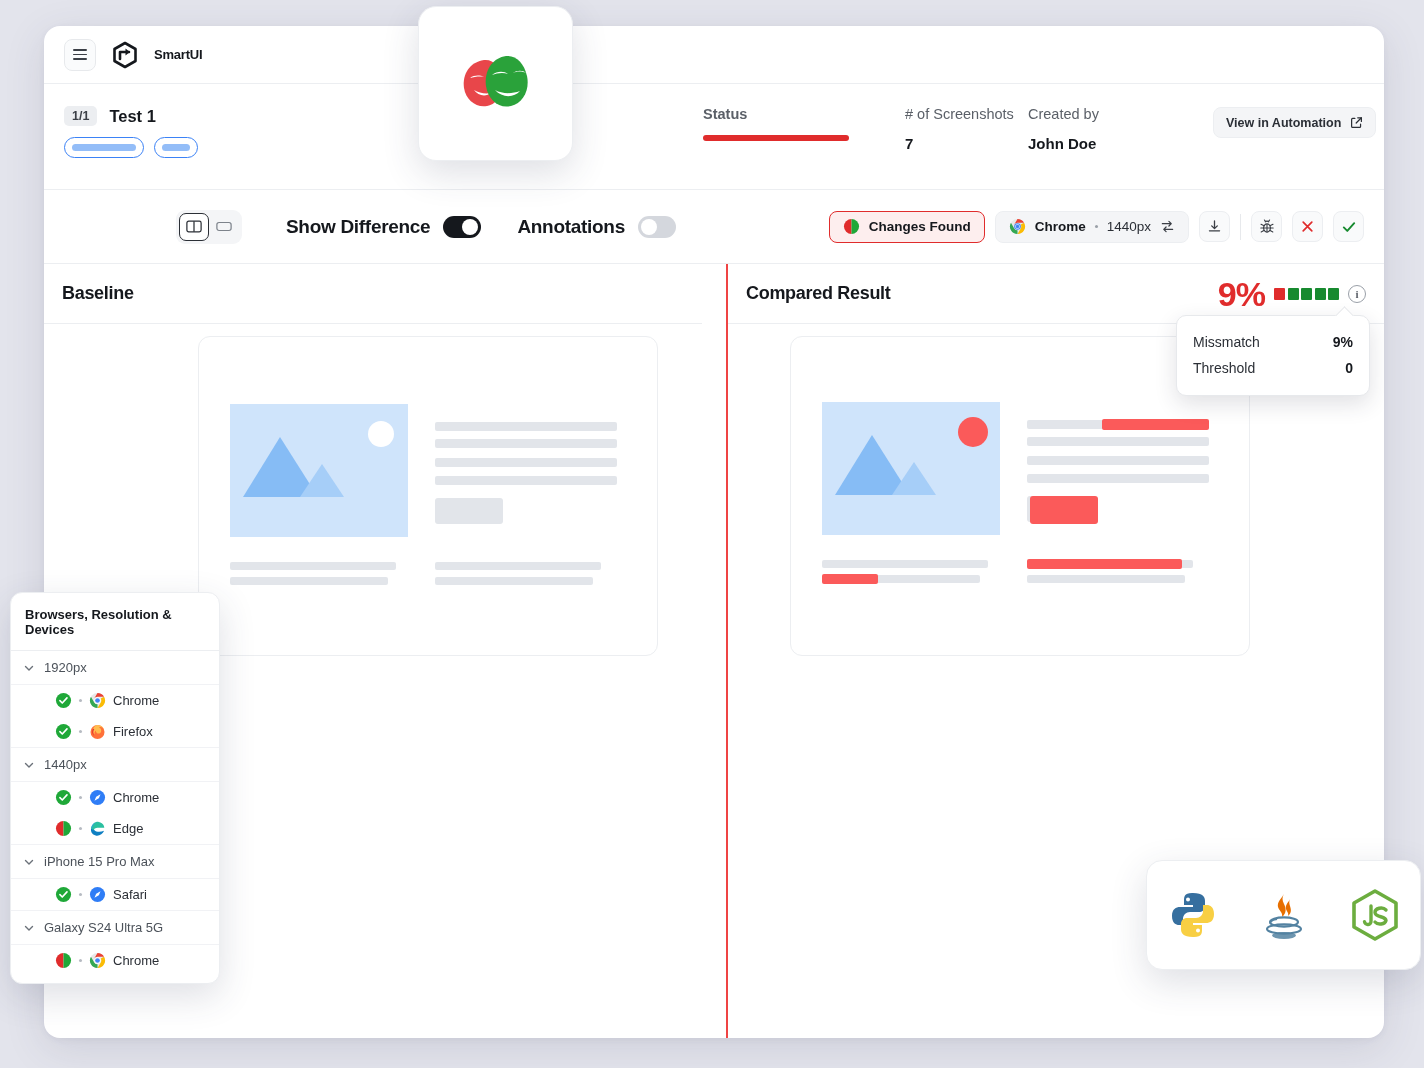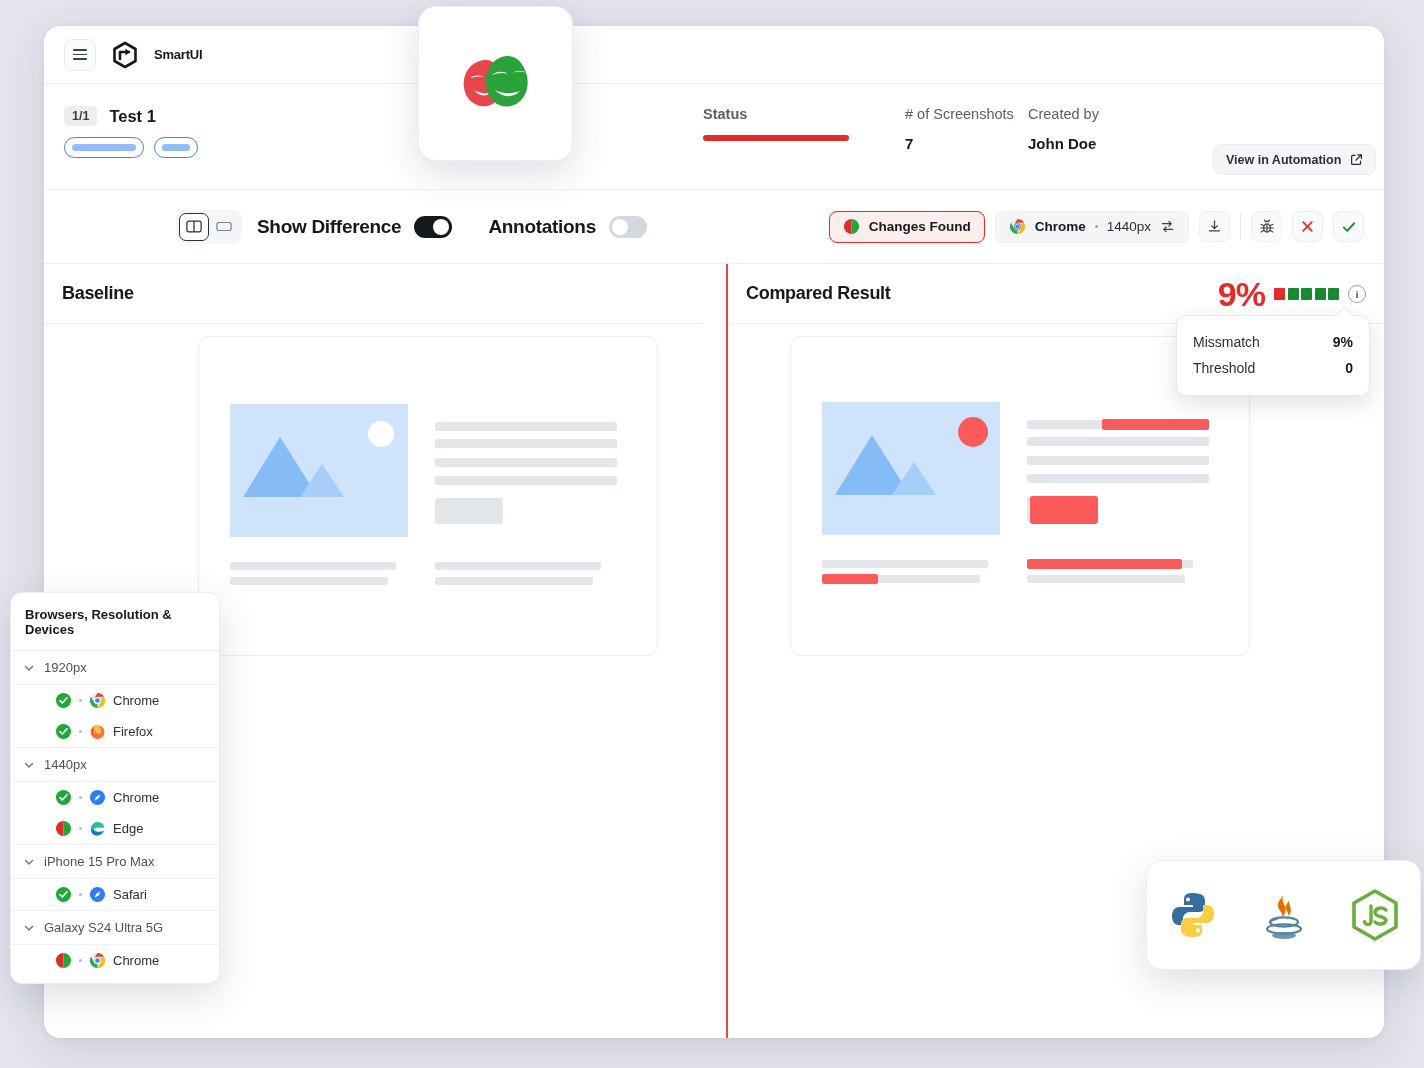--- a/index.html
+++ b/index.html
@@ -84,21 +84,20 @@
   .meta-author { position: absolute; left: 984px; top: 22px; }
   .meta-actions{ position: absolute; left: 1169px; top: 23px; display: flex; gap: 8px; align-items: center; }
 
   .btn-automation {
     display: flex; align-items: center; gap: 9px;
     height: 31px; padding: 0 12px;
     background: #f4f5f7; border: 1px solid #eceef1;
     border-radius: 8px; cursor: pointer;
     font-size: 12.5px; font-weight: 700; color: #2b2f36;
     white-space: nowrap;
-    margin-top: 37px;
   }
   .icon-btn-sq {
     width: 31px; height: 31px;
     background: #f9fafb; border: 1px solid #eceef1;
     border-radius: 8px; cursor: pointer;
     display: flex; align-items: center; justify-content: center;
   }
 
   
   .toolbar {
@@ -345,21 +344,21 @@
       </div>
       <div class="vt-btn">
         <span>
           <svg width="16" height="13" viewBox="0 0 18 14">
             <rect x="1" y="2.5" width="16" height="9" rx="2.4" fill="none" stroke="#7d838b" stroke-width="1.4"></rect>
           </svg>
         </span>
       </div>
     </div>
 
-    <div class="tb-label" style="margin-left:15px">Show Difference</div>
+    <div class="tb-label" style="margin-left:44px">Show Difference</div>
     <div class="switch on" style="margin-left:13px">
         <span class="knob"></span>
       </div>
 
     <div class="tb-label" style="margin-left:36px">Annotations</div>
     <div class="switch off" style="margin-left:13px">
         <span class="knob"></span>
       </div>
 
     <div style="margin-left:auto; display:flex; align-items:center; gap:10px;">

